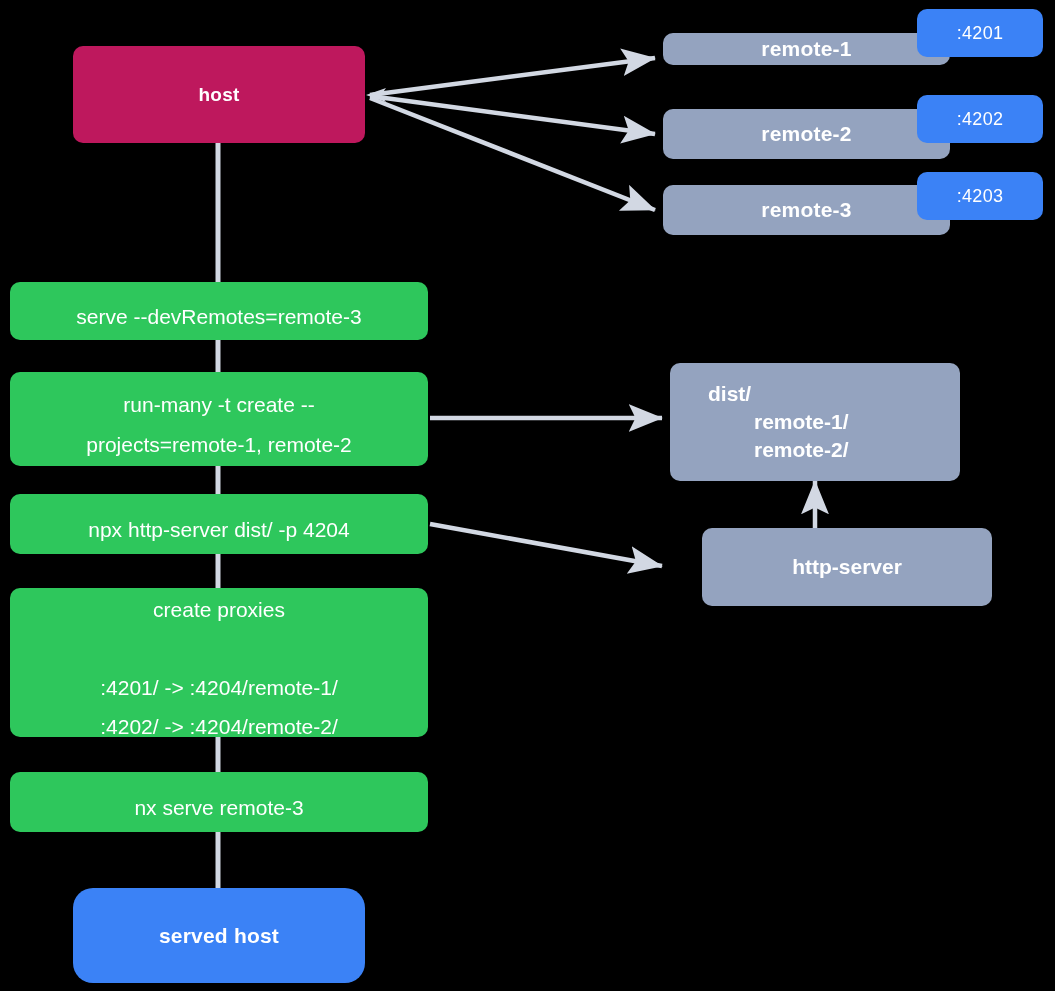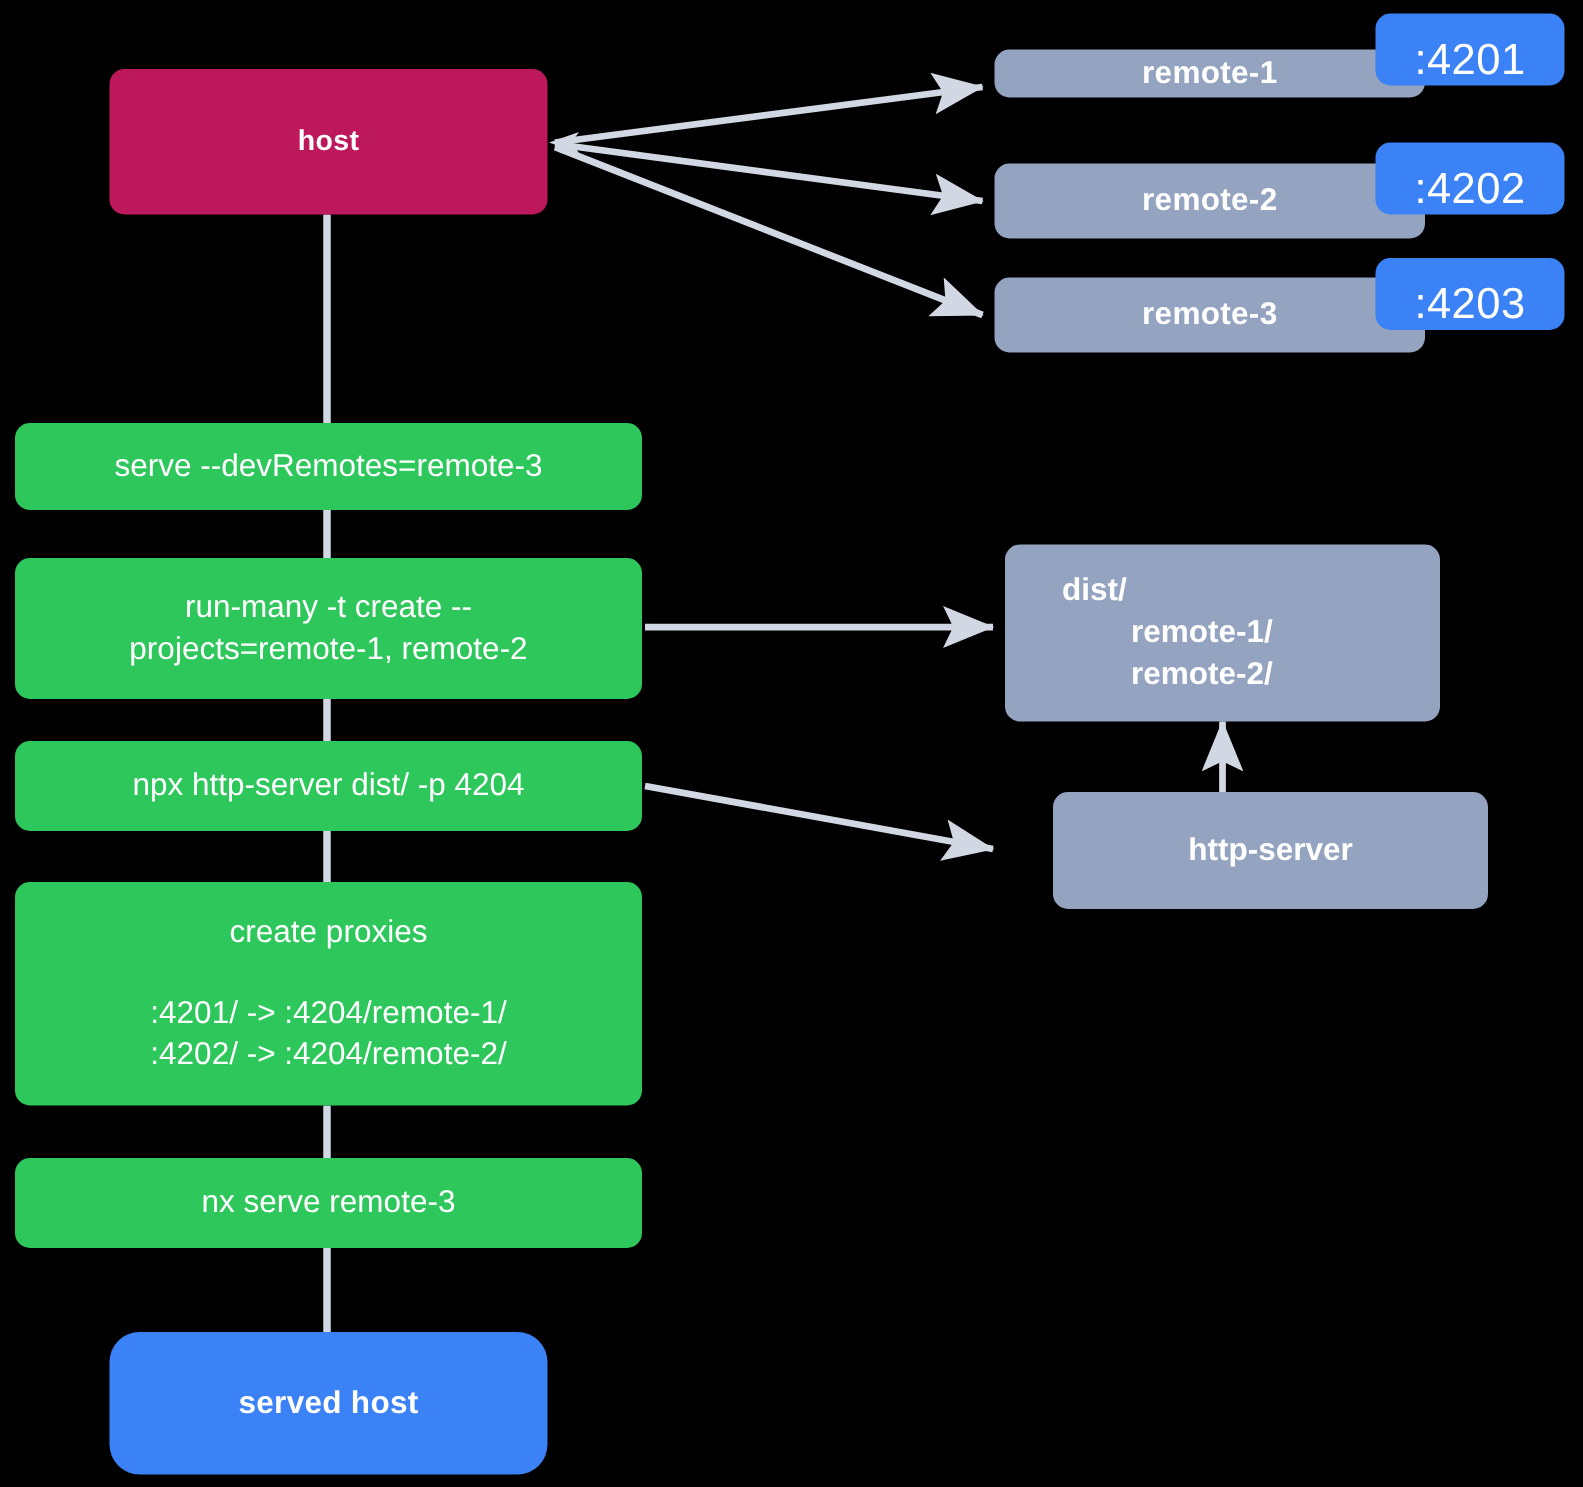--- a/index.html
+++ b/index.html
@@ -79,37 +79,37 @@
     font-weight: bold;
   }
 
   
   .port-badge {
     position: absolute;
     z-index: 4;
     background: #3b82f6;
     color: #ffffff;
     border-radius: 10px;
-    font-size: 29px;
+    font-size: 18px;
     font-weight: normal;
     display: flex;
-    align-items: flex-end;
+    align-items: center;
     justify-content: center;
     letter-spacing: .3px;
   }
 
   
   .cmd-lines {
     display: flex;
     flex-direction: column;
     align-items: center;
     justify-content: center;
     width: 100%;
   }
-  .cmd-lines .line { white-space: pre; }
+  .cmd-lines .line { white-space: pre; margin-top: 12px; }
   .cmd-lines .line.blank { height: 26px; }
 
   
   .tree {
     width: 100%;
     text-align: left;
     padding-left: 24px;
   }
   .tree .t0 { display: block; }
   .tree .t1 { display: block; padding-left: 46px; }

